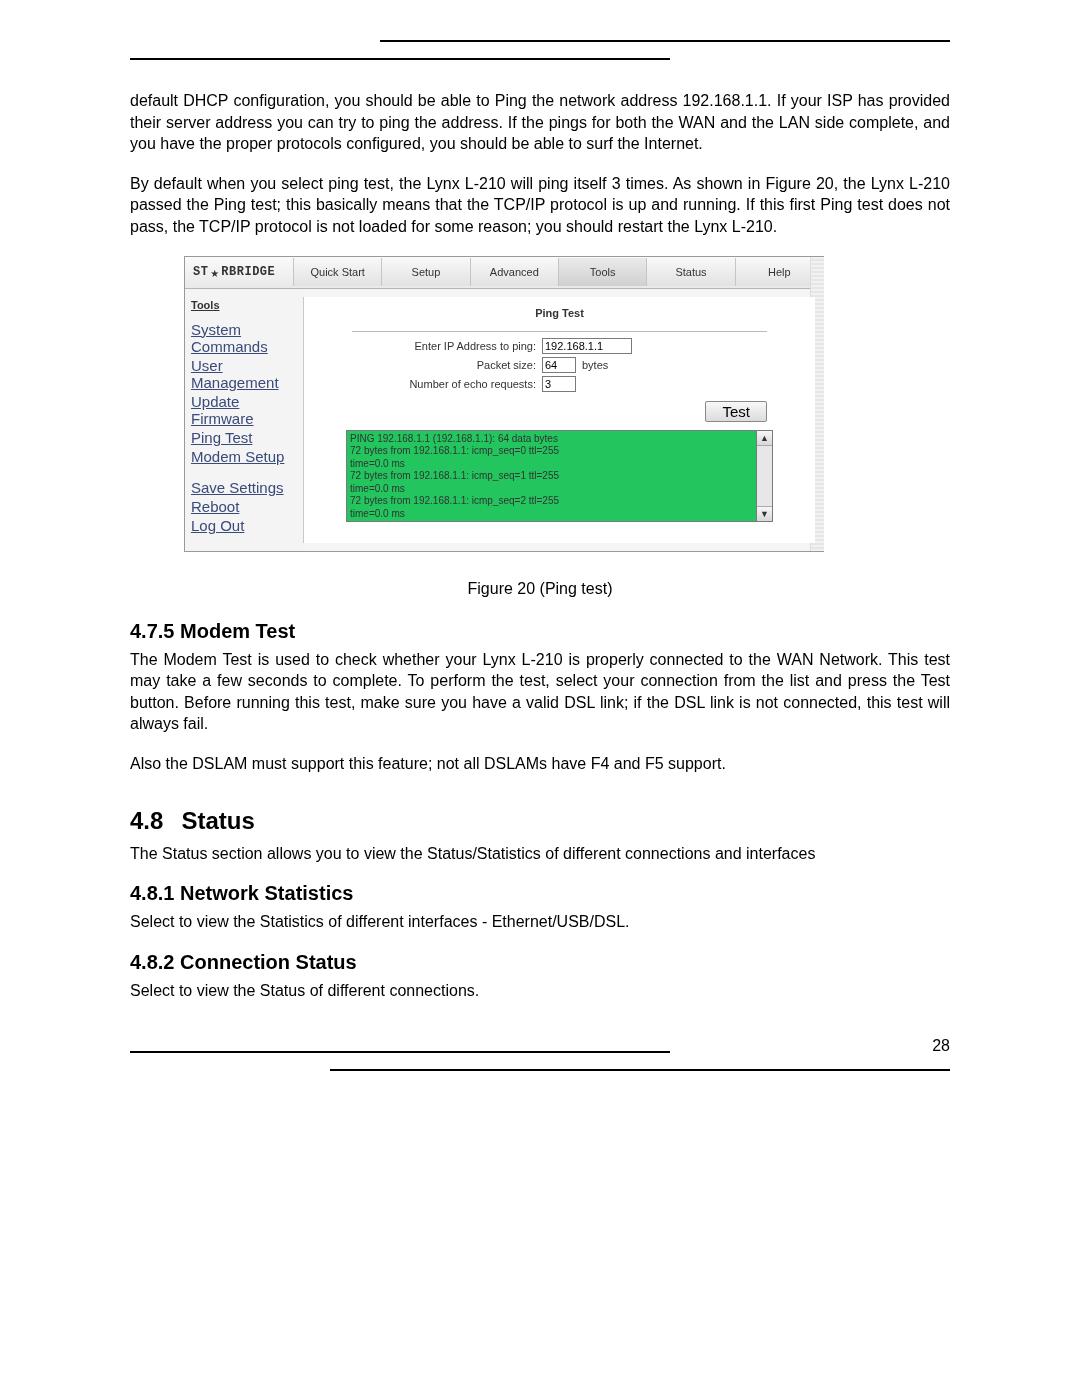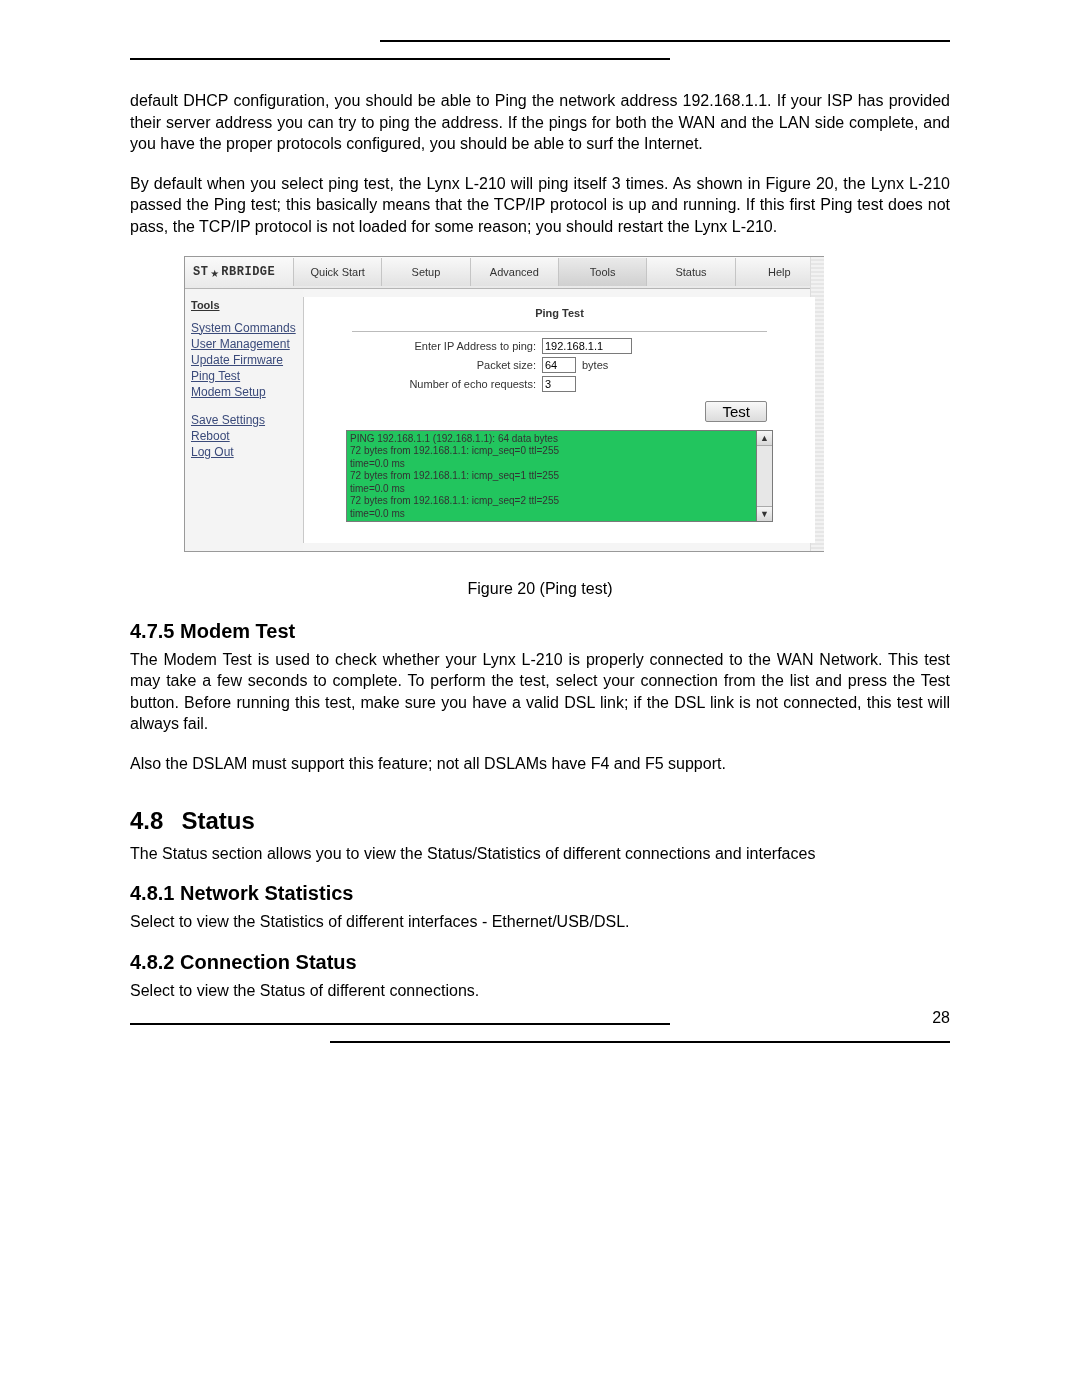--- a/index.html
+++ b/index.html
@@ -95,21 +95,21 @@
     font-weight: bold;
     text-decoration: underline;
     margin-bottom: 10px;
     color: #333;
   }
   .sidebar a {
     display: block;
     color: #3a4a7a;
     text-decoration: underline;
     margin: 2px 0;
-    font-size: 12px;
+    font-size: 15px;
     cursor: pointer;
   }
   .sidebar .gap { height: 10px; }
   .content {
     flex: 1;
     background: #fff;
     border-left: 1px solid #c9c9c9;
     margin: 8px 8px 8px 0;
     padding: 0;
     position: relative;
@@ -214,21 +214,21 @@
     font-weight: bold;
     margin: 16px 0 6px 0;
   }
   h1.section {
     font-size: 24px;
     font-weight: bold;
     margin: 32px 0 8px 0;
   }
   h1.section .num { margin-right: 18px; }
   .bottom-area {
-    margin-top: 22px;
+    margin-top: 50px;
   }
   .bottom-rule-left {
     border-top: 2px solid #000;
     margin-right: 280px;
     margin-bottom: 4px;
   }
   .bottom-rule-right {
     border-top: 2px solid #000;
     margin-left: 200px;
     margin-top: 14px;

